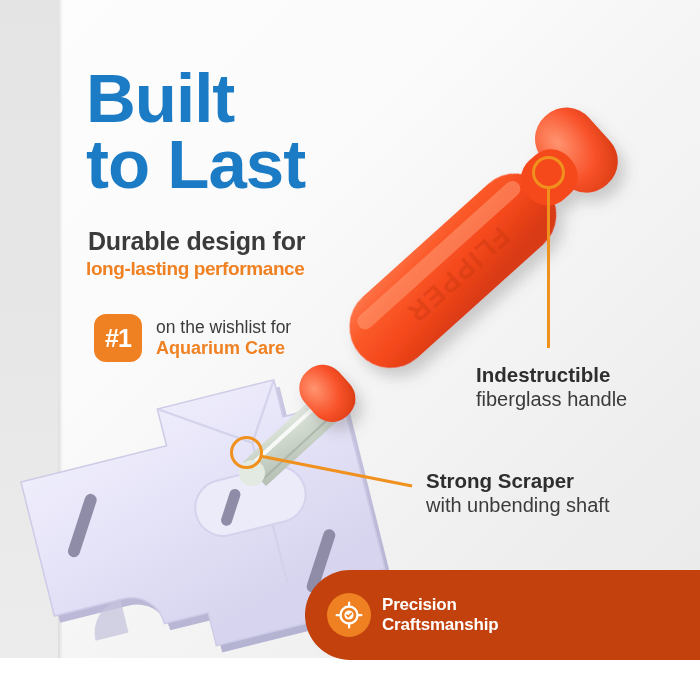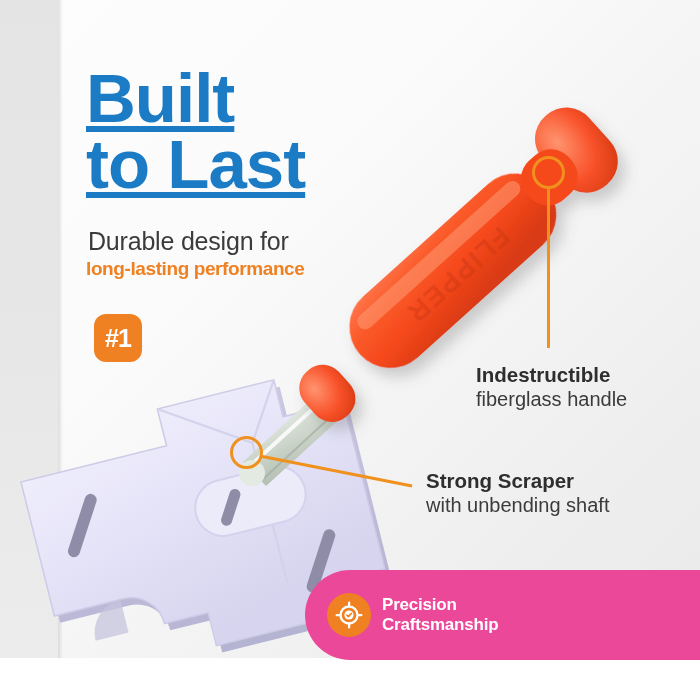--- a/index.html
+++ b/index.html
@@ -51,28 +51,27 @@
   
   .headline {
     position: absolute;
     left: 86px; top: 66px;
     color: #1b7bc4;
     font-size: 69px;
     font-weight: bold;
     line-height: 0.96;
     letter-spacing: -1px;
     white-space: pre-line;
-    text-decoration: underline;
   }
   .subhead1 {
     position: absolute;
     left: 88px; top: 227px;
     color: #3b3b3b;
     font-size: 25px;
-    font-weight: normal;
+    font-weight: bold;
     letter-spacing: -0.2px;
   }
   .subhead2 {
     position: absolute;
     left: 86px; top: 258px;
     color: #ef8122;
     font-size: 19px;
     font-weight: bold;
     letter-spacing: -0.4px;
   }
@@ -123,21 +122,21 @@
   .callout-strong { color: #2e2e2e; font-size: 20.5px; font-weight: bold; }
   .callout-sub { color: #3b3b3b; font-size: 20px; font-weight: normal; }
   .callout-handle { left: 476px; top: 362px; }
   .callout-shaft  { left: 426px; top: 468px; }
 
   
   .banner {
     position: absolute;
     left: 305px; top: 570px;
     width: 395px; height: 90px;
-    background: #ec4899;
+    background: #c2410c;
     border-radius: 45px 0 0 45px;
     display: flex;
     align-items: center;
     gap: 36px;
     padding-left: 22px;
     box-sizing: border-box;
   }
   .banner-item { display: flex; align-items: center; gap: 11px; }
   .banner-icon {
     width: 44px; height: 44px;
@@ -270,20 +269,24 @@
     <line x1="260" y1="456" x2="412" y2="486" stroke="#f0911e" stroke-width="3.2"></line>
   </svg>
 
   <div class="headline">Built
 to  Last</div>
   <div class="subhead1">Durable design for</div>
   <div class="subhead2">long-lasting performance</div>
 
   <div class="badge-row">
     <div class="badge-square">#1</div>
+    <div class="badge-lines">
+      <div class="badge-l1">on the wishlist for</div>
+      <div class="badge-l2">Aquarium Care</div>
+    </div>
   </div>
 
   <div class="callout-ring ring-handle"></div>
   <div class="leader leader-handle"></div>
   <div class="callout-ring ring-shaft"></div>
 
   <div class="callout-text callout-handle">
     <div class="callout-strong">Indestructible</div>
     <div class="callout-sub">fiberglass handle</div>
   </div>

